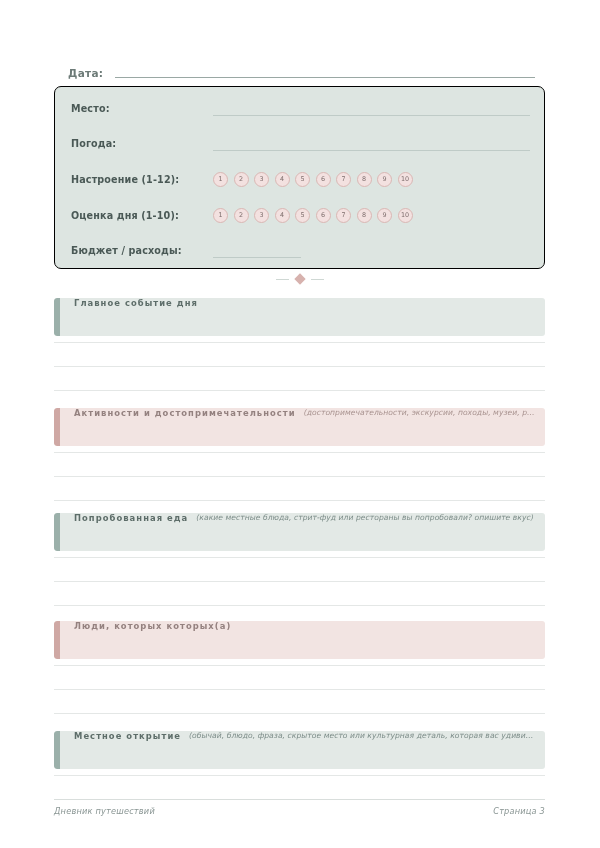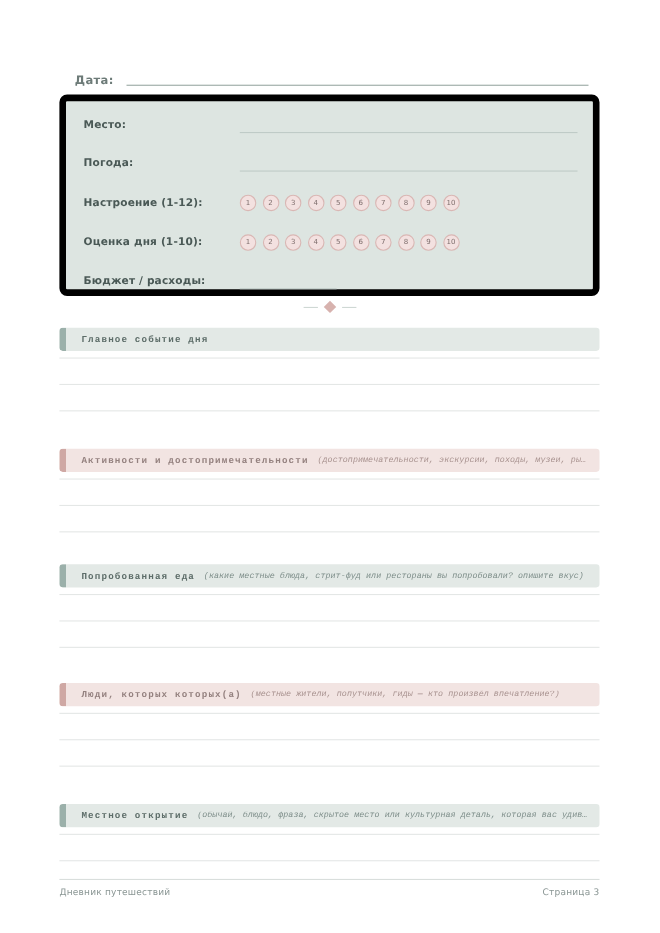--- a/index.html
+++ b/index.html
@@ -23,21 +23,21 @@
   }
   .date-rule {
     flex: 1; height: 1px; background: #9aa8a4; margin-left: 12px; margin-bottom: 2px;
   }
 
   
   .info-box {
     position: absolute; left: 54px; top: 86px;
     width: 491px; height: 183px;
     background: #dde5e1;
-    border: 6px solid #000000;
+    border: 1px solid #000000;
     border-radius: 7px;
   }
   .info-row {
     position: absolute; left: 16px; right: 14px; height: 22px;
     display: flex; align-items: center;
   }
   .info-row.r1 { top: 10px; }
   .info-row.r2 { top: 45px; }
   .info-row.r3 { top: 81px; }
   .info-row.r4 { top: 117px; }
@@ -66,26 +66,25 @@
     display: flex; align-items: center; justify-content: center; gap: 7px;
   }
   .orn-line { width: 13px; height: 1px; background: #cfd8d4; }
   .orn-diamond {
     width: 8px; height: 8px; background: #d7b2ae; transform: rotate(45deg);
   }
 
   
   .section { position: absolute; left: 54px; width: 491px; }
   .sec-head {
-    position: relative; height: 21px;
-    display: flex; align-items: center;
+    position: relative; height: 38px;
+    display: flex; align-items: flex-start;
     border-radius: 3px;
     padding-left: 20px; padding-right: 10px;
     overflow: hidden;
-    font-family: Liberation Mono, monospace;
   }
   .sec-head.green { background: #e3e9e6; }
   .sec-head.rose  { background: #f2e4e2; }
   .sec-bar {
     position: absolute; left: 0; top: 0; bottom: 0; width: 6px;
     border-radius: 3px 0 0 3px;
   }
   .sec-bar.green { background: #9bb0aa; }
   .sec-bar.rose  { background: #cfa8a4; }
   .sec-title {
@@ -107,21 +106,21 @@
   .wline { height: 1px; background: #e4e7e6; margin-bottom: 23px; }
   .wline:last-child { margin-bottom: 0; }
 
   
   .footer-rule {
     position: absolute; left: 54px; top: 799px; width: 491px;
     height: 1px; background: #d9dedc;
   }
   .footer {
     position: absolute; left: 54px; top: 806px; width: 491px;
-    display: flex; justify-content: space-between; align-items: center;
+    display: flex; justify-content: space-between; align-items: center; font-style: italic;
   }
   .footer-text { font-size: 8.2px; color: #8a9694; letter-spacing: .2px; }
 </style>
 </head>
 <body>
 
 <div class="page">
 
   <div class="date-row">
     <span class="date-label">Дата:</span>
@@ -212,21 +211,20 @@
         <div class="lines">
           <div class="wline"></div>
           <div class="wline"></div>
           <div class="wline"></div>
         </div>
       </div>
       <div class="section" style="top: 621px;">
         <div class="sec-head rose">
           <span class="sec-bar rose"></span>
           <span class="sec-title rose">Люди, которых которых(а)</span>
-          <span class="sec-hint rose">(местные жители, попутчики, гиды — кто произвёл впечатление?)</span>
         </div>
         <div class="lines">
           <div class="wline"></div>
           <div class="wline"></div>
           <div class="wline"></div>
         </div>
       </div>
       <div class="section" style="top: 731px;">
         <div class="sec-head green">
           <span class="sec-bar green"></span>

